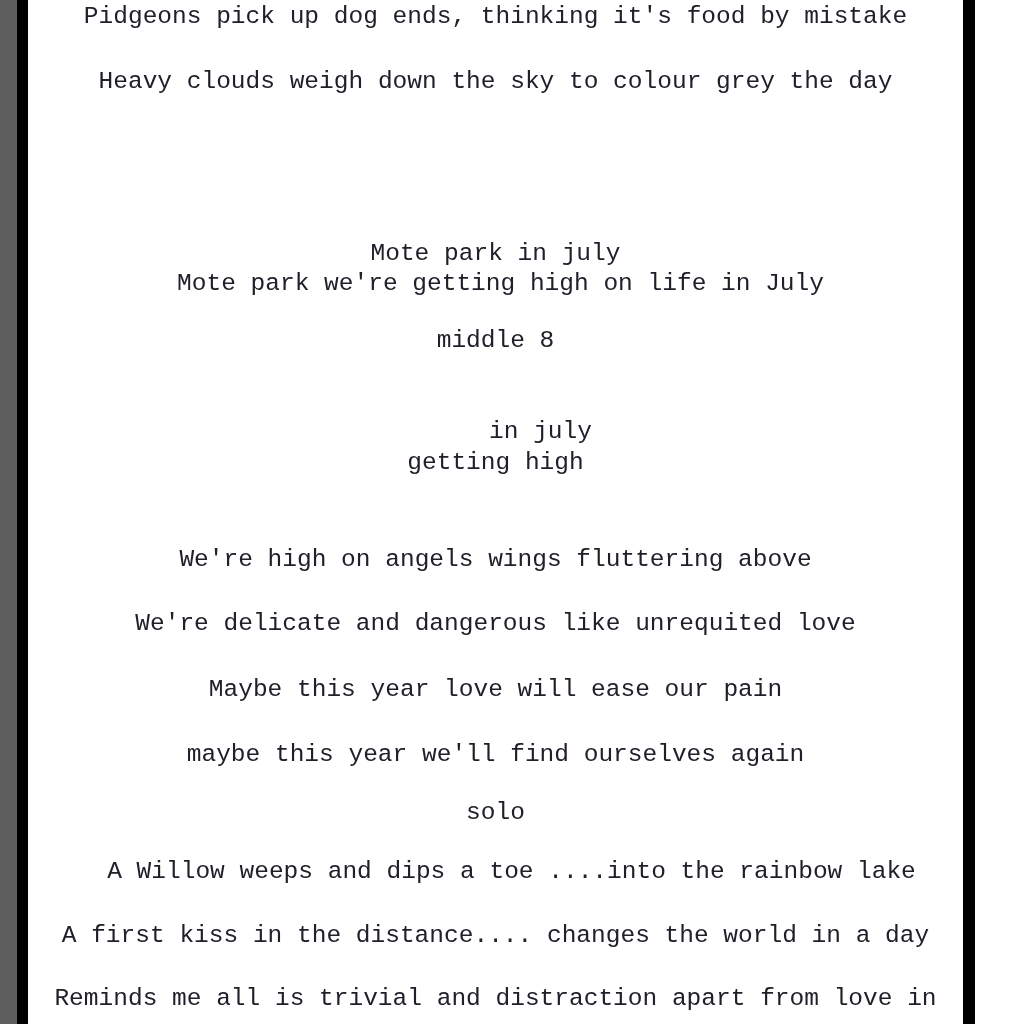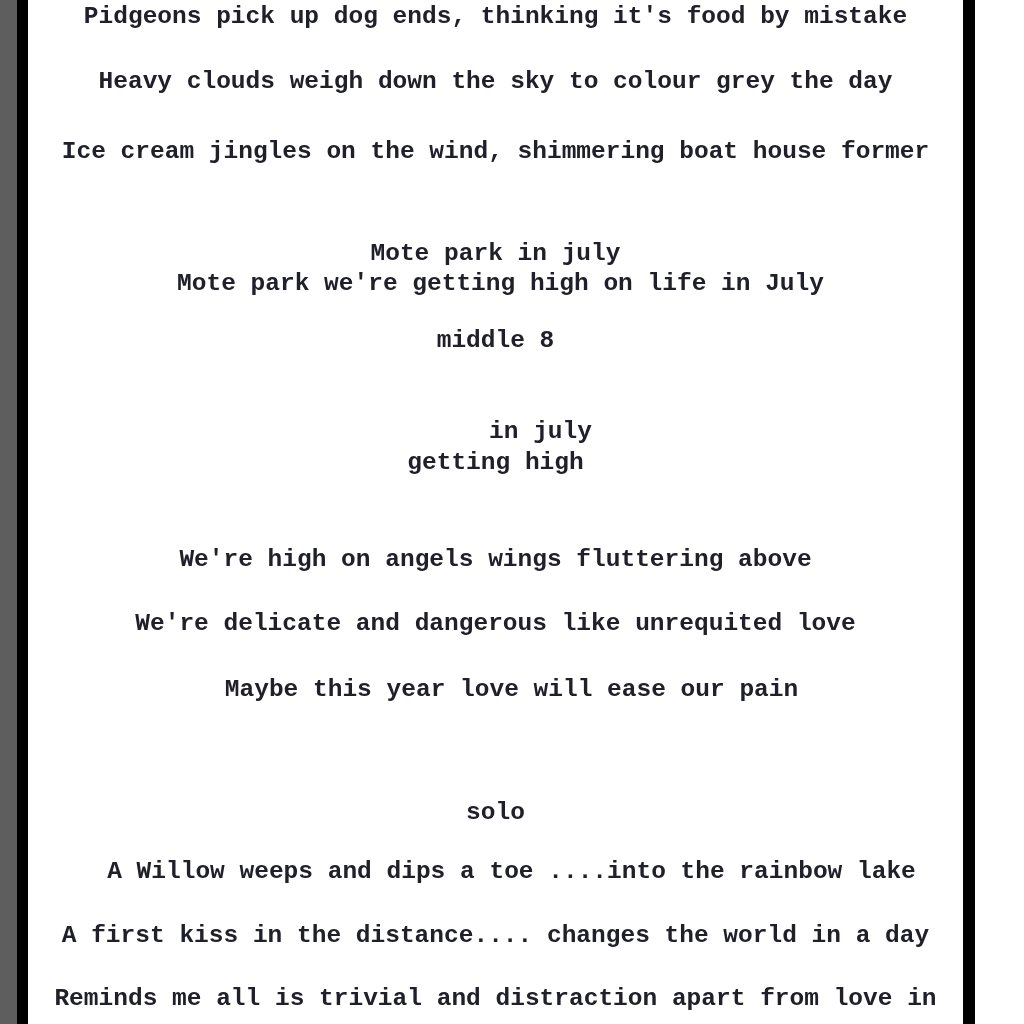--- a/index.html
+++ b/index.html
@@ -8,21 +8,20 @@
     height: 1024px;
     overflow: hidden;
     background: var(--bg, #ffffff);
     font-family: "Liberation Mono", "DejaVu Sans Mono", monospace;
   }
   .viewer {
     position: relative;
     width: 1024px;
     height: 948px;
     background: var(--bg, #ffffff);
-    font-weight: bold;
   }
   .gutter-left {
     position: absolute;
     left: 0; top: 0;
     width: 17px; height: 1024px;
     background: var(--gutter, #5e5e5e);
   }
   .page-edge-left {
     position: absolute;
     left: 17px; top: 0;
@@ -62,28 +61,28 @@
 </head>
 <body>
 
 <div class="viewer">
   <div class="gutter-left"></div>
   <div class="page-edge-left"></div>
   <div class="page-edge-left-shadow"></div>
   <div class="document-page">
       <div class="lyric-line" style="top: 5px;">Pidgeons pick up dog ends, thinking it's food by mistake</div>
       <div class="lyric-line" style="top: 70px;">Heavy clouds weigh down the sky to colour grey the day</div>
-      <div class="lyric-line" style="top: 140px;">Ice cream jingles on the wind, shimmering boat house former</div>
       <div class="lyric-line" style="top: 242px;">Mote park in july</div>
       <div class="lyric-line" style="top: 272px; padding-left: 10px;">Mote park we're getting high on life in July</div>
       <div class="lyric-line" style="top: 329px;">middle 8</div>
       <div class="lyric-line" style="top: 420px; margin-left: 45px;">in july</div>
       <div class="lyric-line" style="top: 451px;">getting high</div>
       <div class="lyric-line" style="top: 548px;">We're high on angels wings fluttering above</div>
       <div class="lyric-line" style="top: 612px;">We're delicate and dangerous like unrequited love</div>
-      <div class="lyric-line" style="top: 678px; margin-left: 16px;">Maybe this year love will ease our pain</div>
+      <div class="lyric-line" style="top: 678px;">Maybe this year love will ease our pain</div>
+      <div class="lyric-line" style="top: 743px;">maybe this year we'll find ourselves again</div>
       <div class="lyric-line" style="top: 801px;">solo</div>
       <div class="lyric-line" style="top: 860px; padding-left: 32px;">A Willow weeps and dips a toe ....into the rainbow lake</div>
       <div class="lyric-line" style="top: 924px;">A first kiss in the distance.... changes the world in a day</div>
       <div class="lyric-line" style="top: 987px;">Reminds me all is trivial and distraction apart from love in</div>
     </div>
   <div class="page-edge-right"></div>
 </div>
 
 </body></html>

